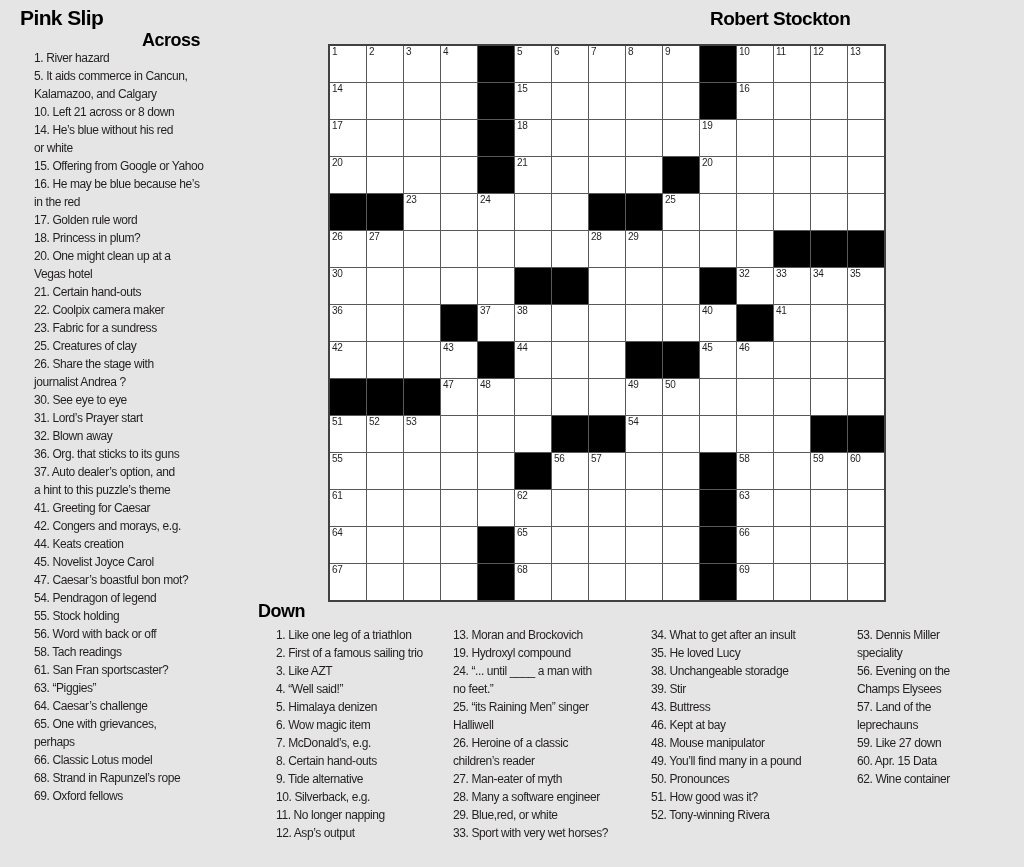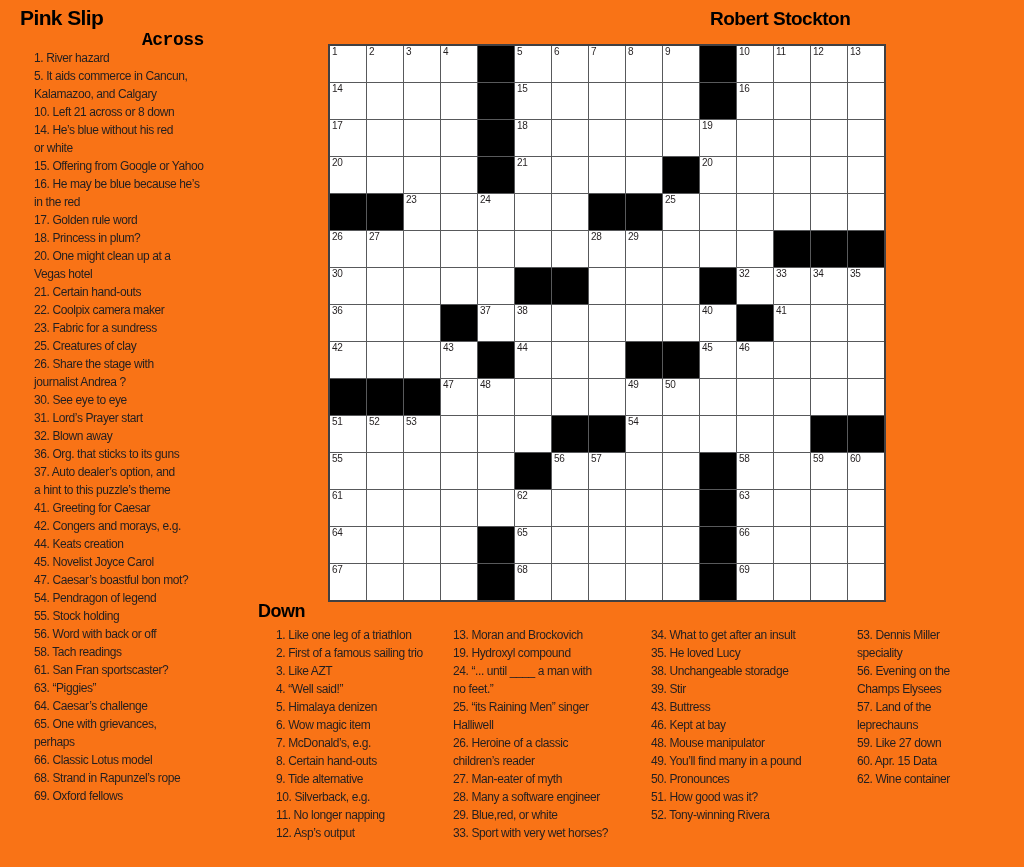--- a/index.html
+++ b/index.html
@@ -1,31 +1,31 @@
 <!DOCTYPE html>
 <html><head>
 <meta charset="utf-8">
 <style>
   html,body { margin:0; padding:0; background:#ffffff; }
   .page {
-    position:relative; width:1024px; height:867px; background:#f97316;
+    position:relative; width:1024px; height:867px; background:#e5e5e5;
     font-family:"Liberation Sans", sans-serif; color:#231f20; overflow:hidden;
   }
   .title {
     position:absolute; left:20px; top:6px;
     font-size:21px; font-weight:bold; letter-spacing:-0.6px; color:#000;
   }
   .author {
     position:absolute; left:710px; top:8px;
     font-size:19px; font-weight:bold; letter-spacing:-0.5px; color:#000;
   }
   .section-header {
     position:absolute; font-size:18px; font-weight:bold; letter-spacing:-0.5px; color:#000;
   }
-  .across-header { left:142px; top:30px;font-family:Liberation Mono, monospace; }
+  .across-header { left:142px; top:30px; }
   .down-header  { left:258px; top:601px; }
   .clue-list { position:absolute; font-size:12px; line-height:18px; letter-spacing:-0.4px; }
   .across-list { left:34px;  top:49px;  width:288px; }
   .down-col-1  { left:276px; top:626px; width:188px; }
   .down-col-2  { left:453px; top:626px; width:196px; }
   .down-col-3  { left:651px; top:626px; width:204px; }
   .down-col-4  { left:857px; top:626px; width:164px; }
   .clue { white-space:pre-line; }
   .grid {
     position:absolute; left:328px; top:44px;

